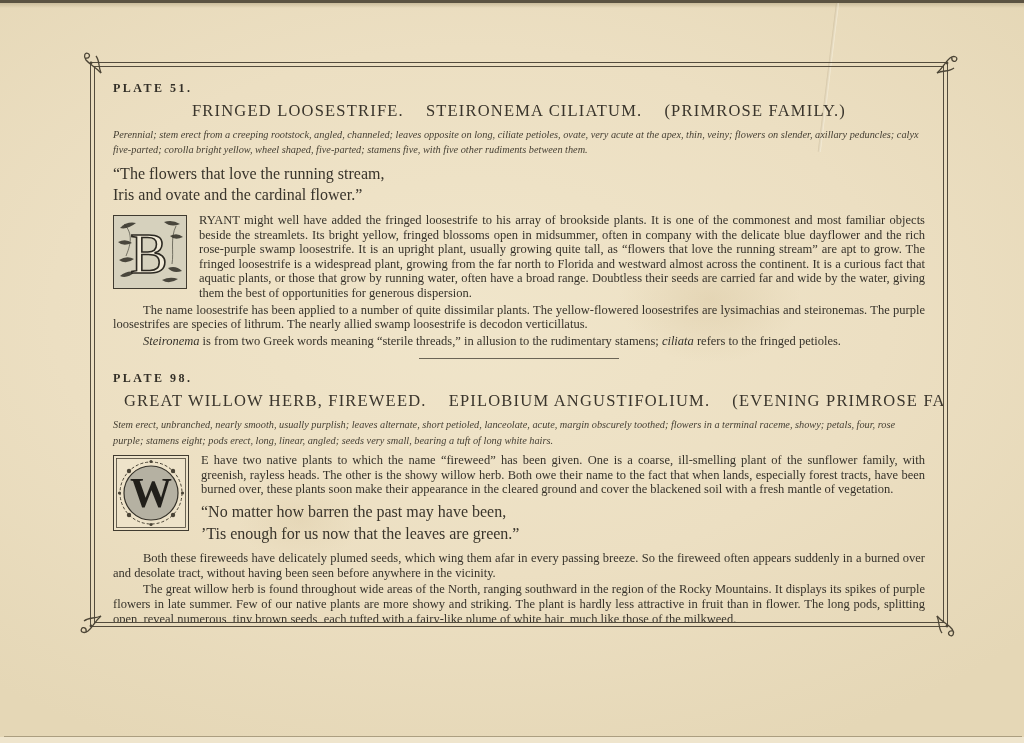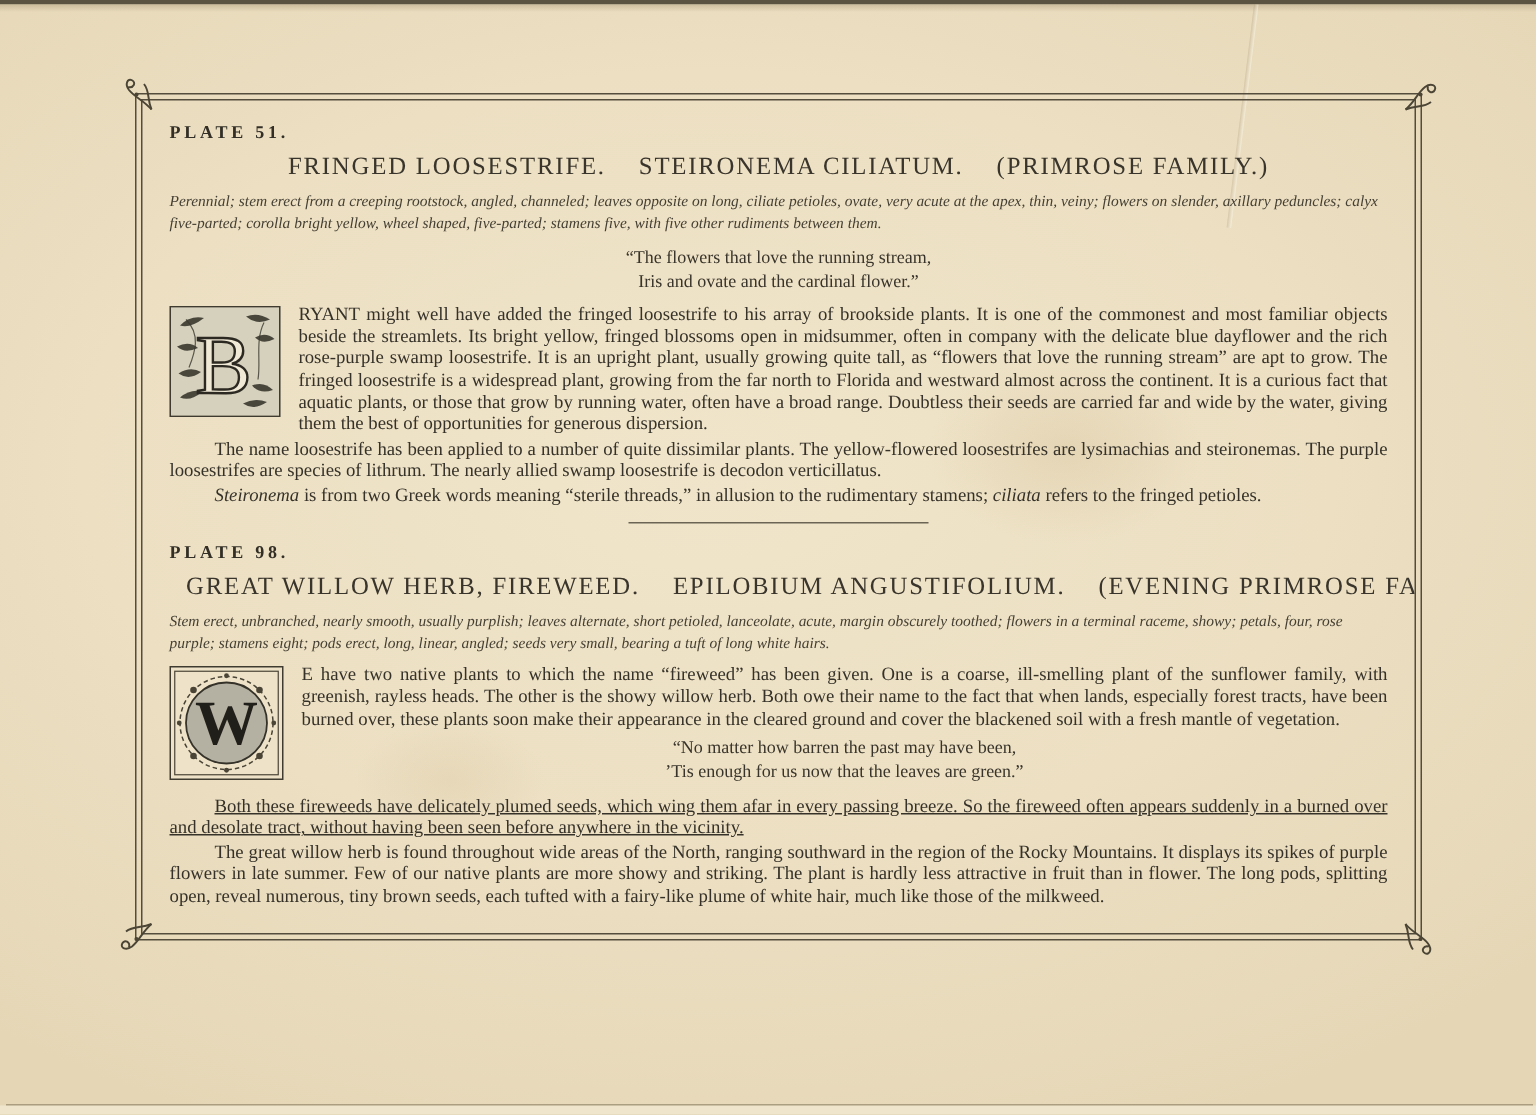--- a/index.html
+++ b/index.html
@@ -41,26 +41,26 @@
   .plate-label{
     text-align:left;font-weight:bold;font-size:12px;letter-spacing:2.5px;
     color:#332f27;margin:0 0 5px 0;
   }
   .sec-title{text-align:center;font-size:16.5px;letter-spacing:1.2px;color:#3a352c;margin:0 0 6px 0;white-space:nowrap;}
   .sec-title span{margin:16px 11px;}
   .bot-desc{
     font-style:italic;font-size:10.3px;line-height:1.5;text-align:left;
     color:#453f33;margin:0 auto 5px auto;max-width:836px;
   }
-  .quote{form:none;text-align:center;font-size:12px;line-height:1.35;color:#39342b;margin:4px 0 7px 0;}
+  .quote{form:none;text-align:left;font-size:16px;line-height:1.35;color:#39342b;margin:4px 0 7px 0;}
   .quote .q2{display:block;}
   .bodytext{font-size:12.5px;line-height:14.6px;text-align:justify;color:#36322a;}
   .bodytext p{margin:0 0 2px 0;}
   .indent{text-indent:30px;}
-  .clear{clear:left;text-decoration:underline;}
+  .clear{clear:left;}
   .divider{border:none;border-top:1px solid #6b6455;width:200px;margin:10px auto 12px auto;}
   
   .dropcap{float:left;margin:2px 12px 2px 0;}
   .dropcap-b{width:72px;height:72px;border:1px solid #403b30;background:#d7d2be;}
   .dropcap-w{width:74px;height:74px;border:1px solid #403b30;background:#eee3c9;}
   .dropcap svg{display:block;width:100%;height:100%;}
   i.lat{font-style:italic;}
 </style>
 </head>
 <body>

